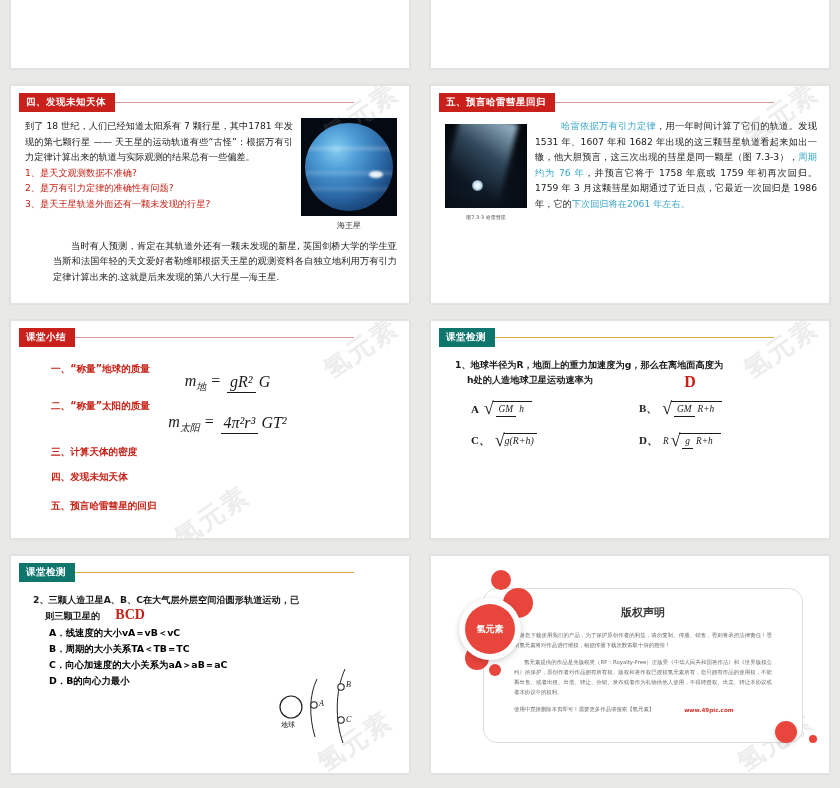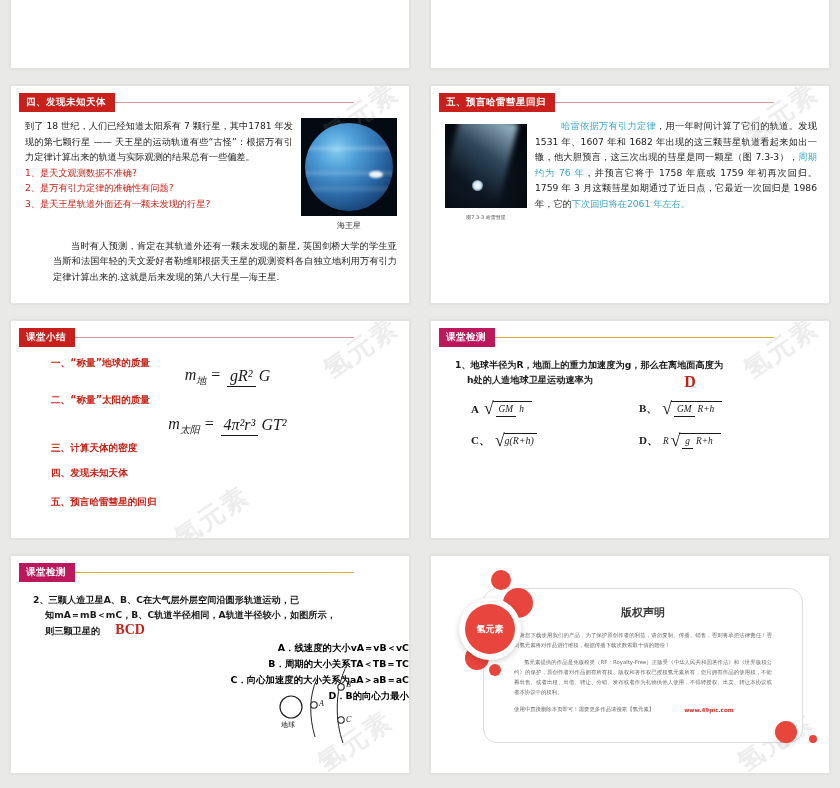--- a/index.html
+++ b/index.html
@@ -62,21 +62,21 @@
     letter-spacing: .5px;
     white-space: nowrap;
   }
   .banner-rule {
     flex: 1;
     height: 1px;
     background: #d79a98;
     margin-left: 0px;
     margin-right: 55px;
   }
-  .banner.amber { background: #be185d; font-family: Liberation Serif, serif; }
+  .banner.amber { background: #0f766e; font-family: Liberation Serif, serif; }
   .banner-rule.amber { background: #d9ad3a; }
   
   .body {
     padding: 2px 12px 6px 14px;
     font-size: 9.2px;
     line-height: 15.5px;
     color: #1a1a1a;
     font-family: "DejaVu Sans", sans-serif;
   }
   .body p { margin: 0; text-align: justify; }
@@ -157,21 +157,21 @@
     display: inline-flex; align-items: stretch;
   }
   .sqrt .radical {
     font-size: 1.6em; line-height: .9; margin-right: -1px;
     font-style: normal;
   }
   .sqrt .under { border-top: 1px solid #1a1a1a; padding: 1px 3px 0 1px; }
   
   .sum-item {
     color: #c62116; font-size: 9.6px; font-weight: bold;
-    padding-left: 40px; margin-top: 10px;
+    padding-left: 40px; margin-top: 16px;
     font-family: "DejaVu Sans", sans-serif;
   }
   .sum-formula { margin: -12px 0 0 0; text-align: center; font-size: 16px; padding-left: 40px; }
   
   .quiz-q {
     font-size: 9.2px; line-height: 15px; color: #1a1a1a;
     padding: 6px 16px 0 24px;
     font-family: "DejaVu Sans", sans-serif;
     font-weight: bold;
   }
@@ -188,21 +188,20 @@
     font-size: 11px;
   }
   .opt { display: flex; align-items: center; gap: 5px; }
   .opt b { font-family: "Liberation Serif", serif; font-style: normal; }
   
   .q2-opts {
     font-size: 9.4px; line-height: 16px;
     padding: 2px 0 0 38px;
     font-family: "DejaVu Sans", sans-serif;
     font-weight: bold;
-    text-align: right;
   }
   .orbit-fig {
     position: absolute; right: 16px; bottom: 28px;
     width: 120px; height: 80px;
   }
   
   .cr-slide { background: #fff; position: relative; overflow: hidden; }
   .cr-card {
     position: absolute;
     left: 52px; top: 32px; right: 26px; bottom: 30px;
@@ -322,29 +321,29 @@
         <div class="sum-item">一、“称量”地球的质量</div>
         <div class="sum-formula math" style="margin-top:-4px;">
           <span>m</span><sub>地</sub>
           <span>=</span>
           <span class="frac">
               <span class="num">gR²</span>
               <span class="den">G</span>
             </span>
         </div>
         <div class="sum-item" style="margin-top:6px;">二、“称量”太阳的质量</div>
-        <div class="sum-formula math" style="margin-top:8px;">
+        <div class="sum-formula math" style="margin-top:0px;">
           <span>m</span><sub>太阳</sub>
           <span>=</span>
           <span class="frac">
               <span class="num">4π²r³</span>
               <span class="den">GT²</span>
             </span>
         </div>
-        <div class="sum-item" style="margin-top:4px;">三、计算天体的密度</div>
+        <div class="sum-item" style="margin-top:10px;">三、计算天体的密度</div>
         <div class="sum-item" style="margin-top:12px;">四、发现未知天体</div>
         <div class="sum-item" style="margin-top:16px;">五、预言哈雷彗星的回归</div>
       </div>
     </div>
 
     <div class="slide-cell">
       <div class="slide">
         <div class="wm a">氢元素</div>
         <div class="banner-wrap">
           <div class="banner amber">课堂检测</div>
@@ -402,21 +401,20 @@
 
     <div class="slide-cell">
       <div class="slide">
         <div class="wm b">氢元素</div>
         <div class="banner-wrap">
           <div class="banner amber">课堂检测</div>
           <div class="banner-rule amber"></div>
         </div>
         <div class="quiz-q" style="padding-left:22px;">
           <div>2、三颗人造卫星A、B、C在大气层外层空间沿圆形轨道运动，已</div>
-          <div style="padding-left:12px;">知mA＝mB＜mC，B、C轨道半径相同，A轨道半径较小，如图所示，</div>
           <div style="padding-left:12px;">
             <span>则三颗卫星的</span>
             <span class="answer inline" style="margin-left:12px;">BCD</span>
           </div>
         </div>
         <div class="q2-opts">
           <div>A．线速度的大小vA＝vB＜vC</div>
           <div>B．周期的大小关系TA＜TB＝TC</div>
           <div>C．向心加速度的大小关系为aA＞aB＝aC</div>
           <div>D．B的向心力最小</div>

